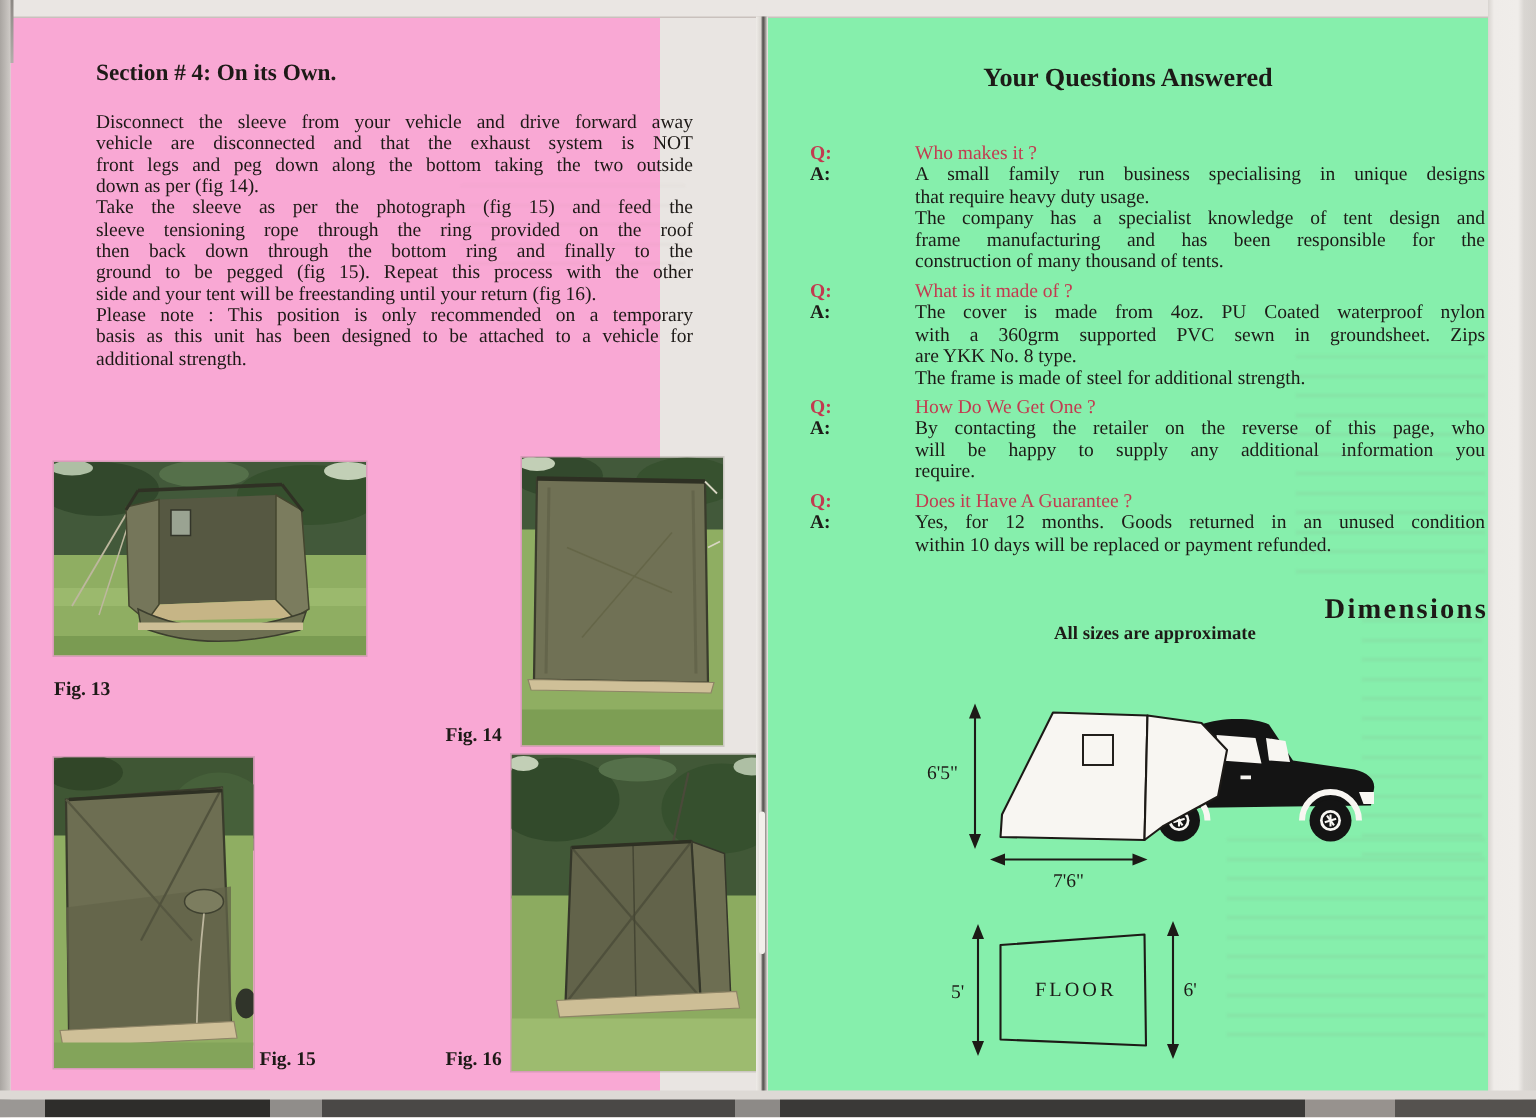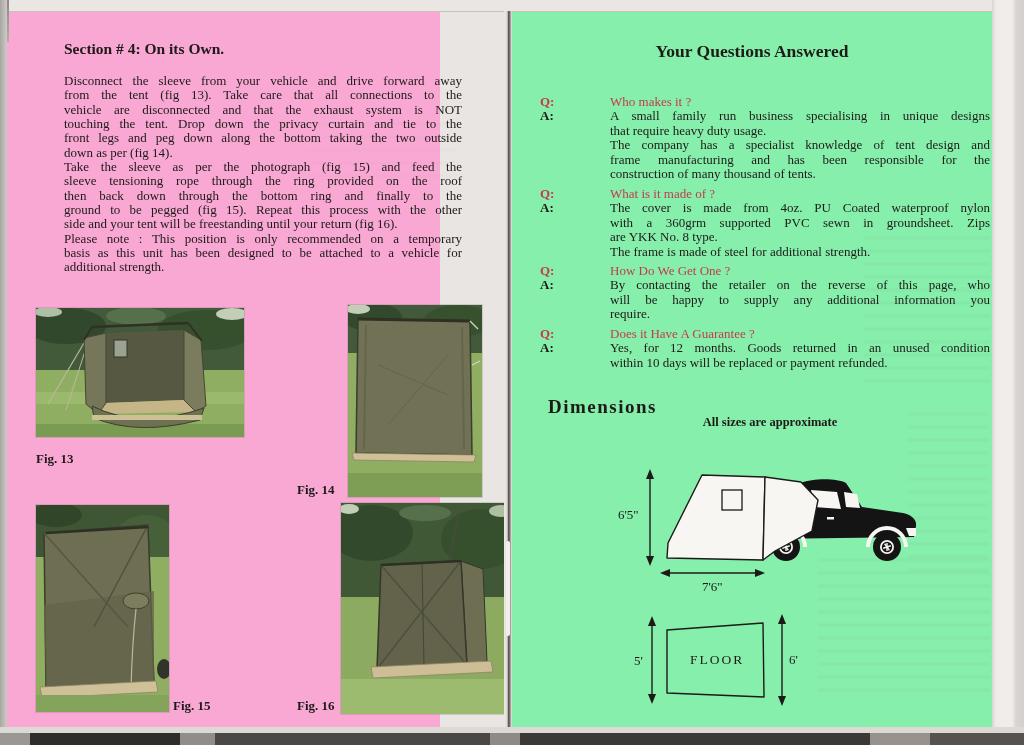--- a/index.html
+++ b/index.html
@@ -45,44 +45,42 @@
   
   .qa-heading { position:absolute; left:0; top:30px; width:480px; text-align:center;
                 font-size:17.5px; font-weight:bold; }
   .qa { position:absolute; left:28px; top:84px; width:452px; font-size:13px; line-height:14.45px; }
   .qa-row { display:flex; }
   .qa-label { flex:0 0 70px; font-weight:bold; }
   .q-text { font-weight:normal; }
   .red { color:#c23b50; }
   .a-text { width:380px; }
 
-  .dims-heading { position:absolute; left:36px; top:385px; width:444px; text-align:left;
+  .dims-heading { position:absolute; left:36px; top:385px; width:444px; text-align:right;
                   font-size:19px; font-weight:bold; letter-spacing:1.5px; }
   .dims-note { position:absolute; left:36px; top:404px; width:444px; text-align:center;
                font-size:12.5px; font-weight:bold; }
   .diagram { position:absolute; }
   .dim-label { position:absolute; font-size:13px; white-space:nowrap; }
   .floor-word { letter-spacing:2px; font-size:13.5px; }
 
   
   .ghost { position:absolute; pointer-events:none; filter:blur(1px);
            background:repeating-linear-gradient(180deg, rgba(140,128,115,0.11) 0 2px, rgba(0,0,0,0) 2px 13px); }
 </style>
 </head>
 <body>
 
 <div class="scan">
 
   <div class="page page-left">
     <div class="section-heading">Section # 4: On its Own.</div>
     <div class="left-body">
         <div class="ln">Disconnect the sleeve from your vehicle and drive forward away</div>
-        <div class="ln">from the tent (fig 13). Take care that all connections to the</div>
         <div class="ln">vehicle are disconnected and that the exhaust system is NOT</div>
-        <div class="ln">touching the tent. Drop down the privacy curtain and tie to the</div>
         <div class="ln">front legs and peg down along the bottom taking the two outside</div>
         <div class="ln last">down as per (fig 14).</div>
         <div class="ln">Take the sleeve as per the photograph (fig 15) and feed the</div>
         <div class="ln">sleeve tensioning rope through the ring provided on the roof</div>
         <div class="ln">then back down through the bottom ring and finally to the</div>
         <div class="ln">ground to be pegged (fig 15). Repeat this process with the other</div>
         <div class="ln last">side and your tent will be freestanding until your return (fig 16).</div>
         <div class="ln">Please note : This position is only recommended on a temporary</div>
         <div class="ln">basis as this unit has been designed to be attached to a vehicle for</div>
         <div class="ln last">additional strength.</div>

